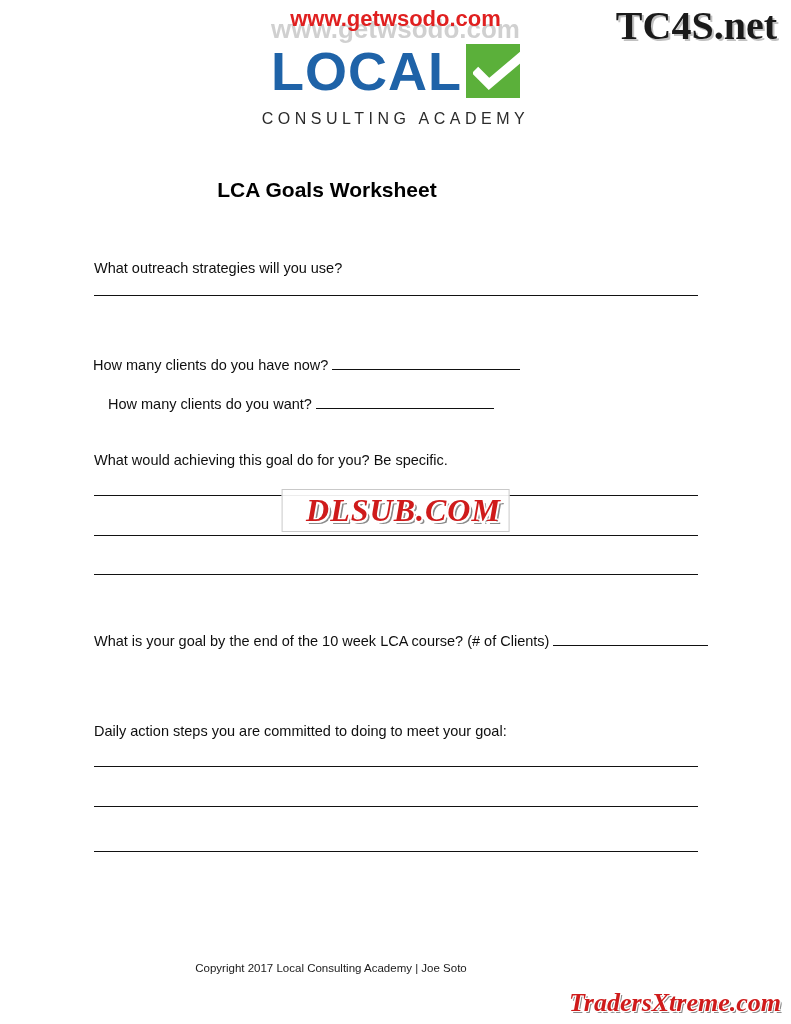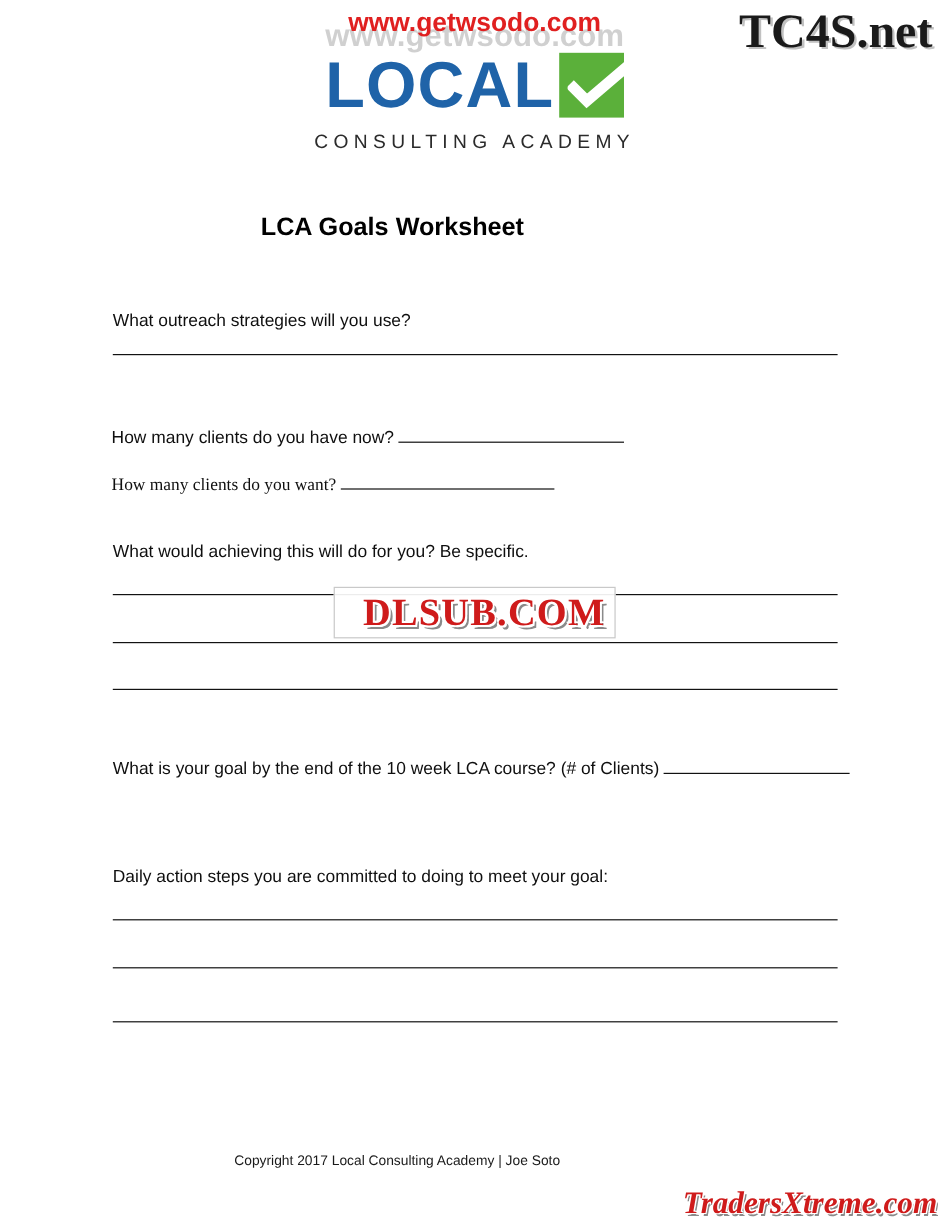--- a/index.html
+++ b/index.html
@@ -64,20 +64,21 @@
     z-index: 45;
     pointer-events: none;
     background: rgba(255,255,255,0.92);
     padding: 2px 8px;
     border: 1px solid #c9c9c9;
   }
   .wm-dlsub span {
     font-family: "Liberation Serif", serif;
     font-size: 32px;
     font-weight: bold;
+    font-style: italic;
     letter-spacing: 1px;
     color: #cf1b1b;
     text-shadow:
       -1.5px -1.5px 0 #ffffff,
       1.5px -1.5px 0 #ffffff,
       -1.5px 1.5px 0 #ffffff,
       1.5px 1.5px 0 #ffffff,
       3px 3px 0 #8a8a8a;
     margin-left: 16px;
   }
@@ -213,26 +214,26 @@
 <div class="doc-title">LCA Goals Worksheet</div>
 
 <div class="q" style="top:247px; left:94px;">What outreach strategies will you use?</div>
 <div class="rule" style="top:295px; left:94px; width:604px;"></div>
 
 <div class="q" style="top:344px; left:93px;">
   <span>How many clients do you have now?</span>
   <span class="inline-rule" style="width:188px;"></span>
 </div>
 
-<div class="q" style="top:383px; left:93px;font-family:Liberation Serif, serif;">
+<div class="q" style="top:383px; left:108px;">
   <span>How many clients do you want?</span>
   <span class="inline-rule" style="width:178px;"></span>
 </div>
 
-<div class="q" style="top:439px; left:94px;">What would achieving this will do for you? Be specific.</div>
+<div class="q" style="top:439px; left:94px;">What would achieving this goal do for you? Be specific.</div>
 
 <div class="rule" style="top:495px; left:94px; width:604px;"></div>
 <div class="rule" style="top:535px; left:94px; width:604px;"></div>
 <div class="rule" style="top:574px; left:94px; width:604px;"></div>
 
 <div class="q" style="top:620px; left:94px;">
   <span>What is your goal by the end of the 10 week LCA course? (# of Clients)</span>
   <span class="inline-rule" style="width:155px;"></span>
 </div>
 

